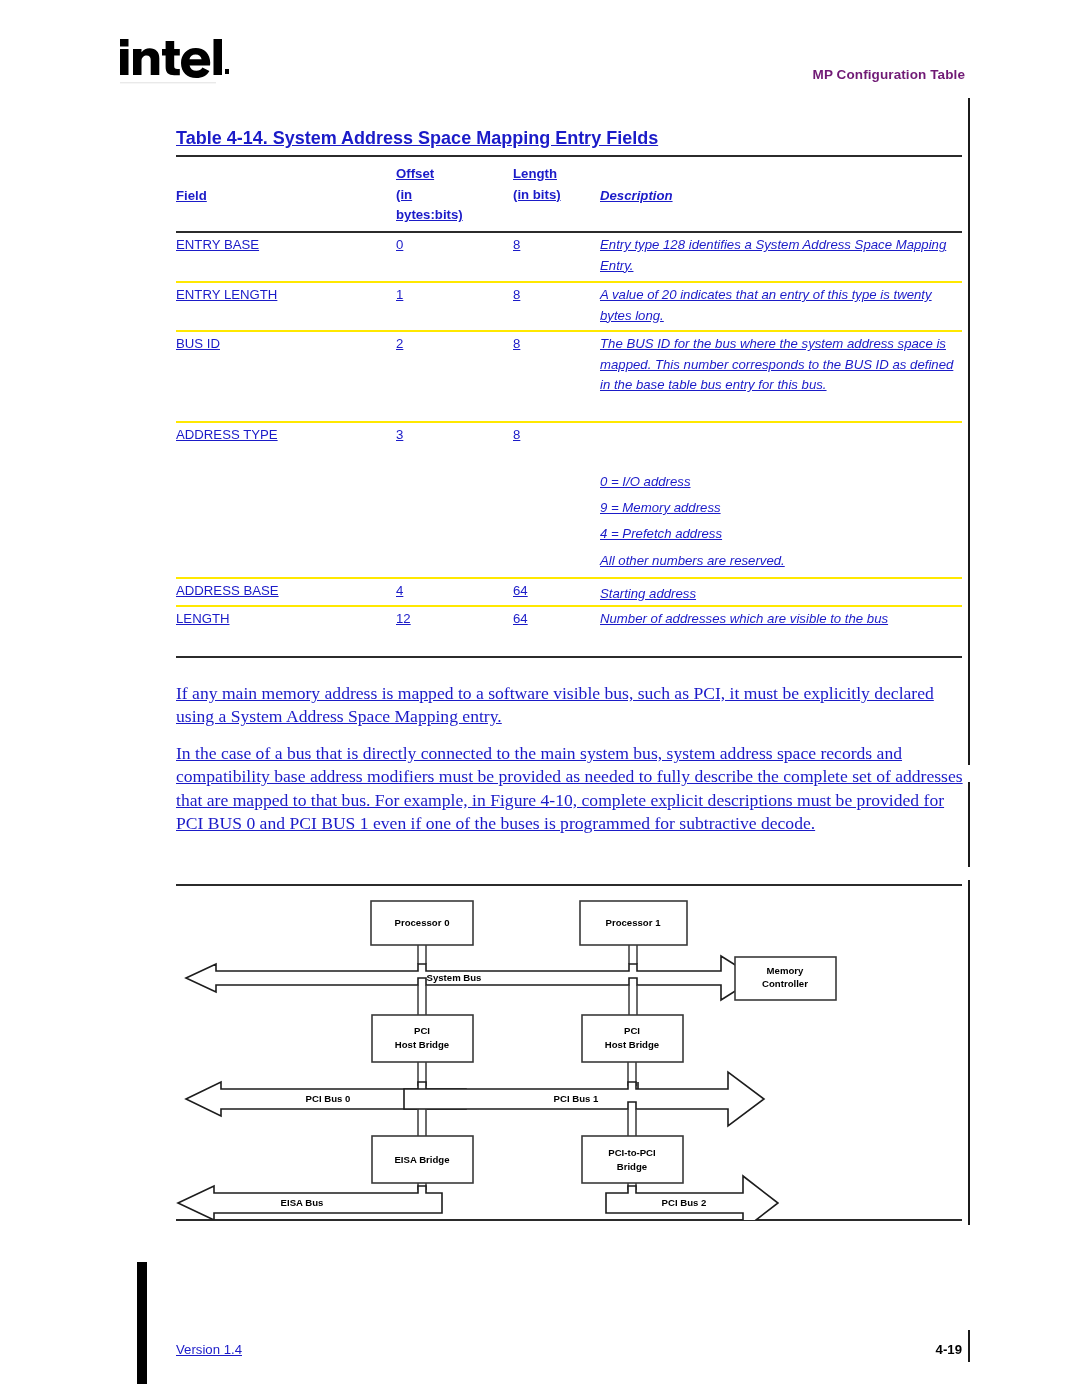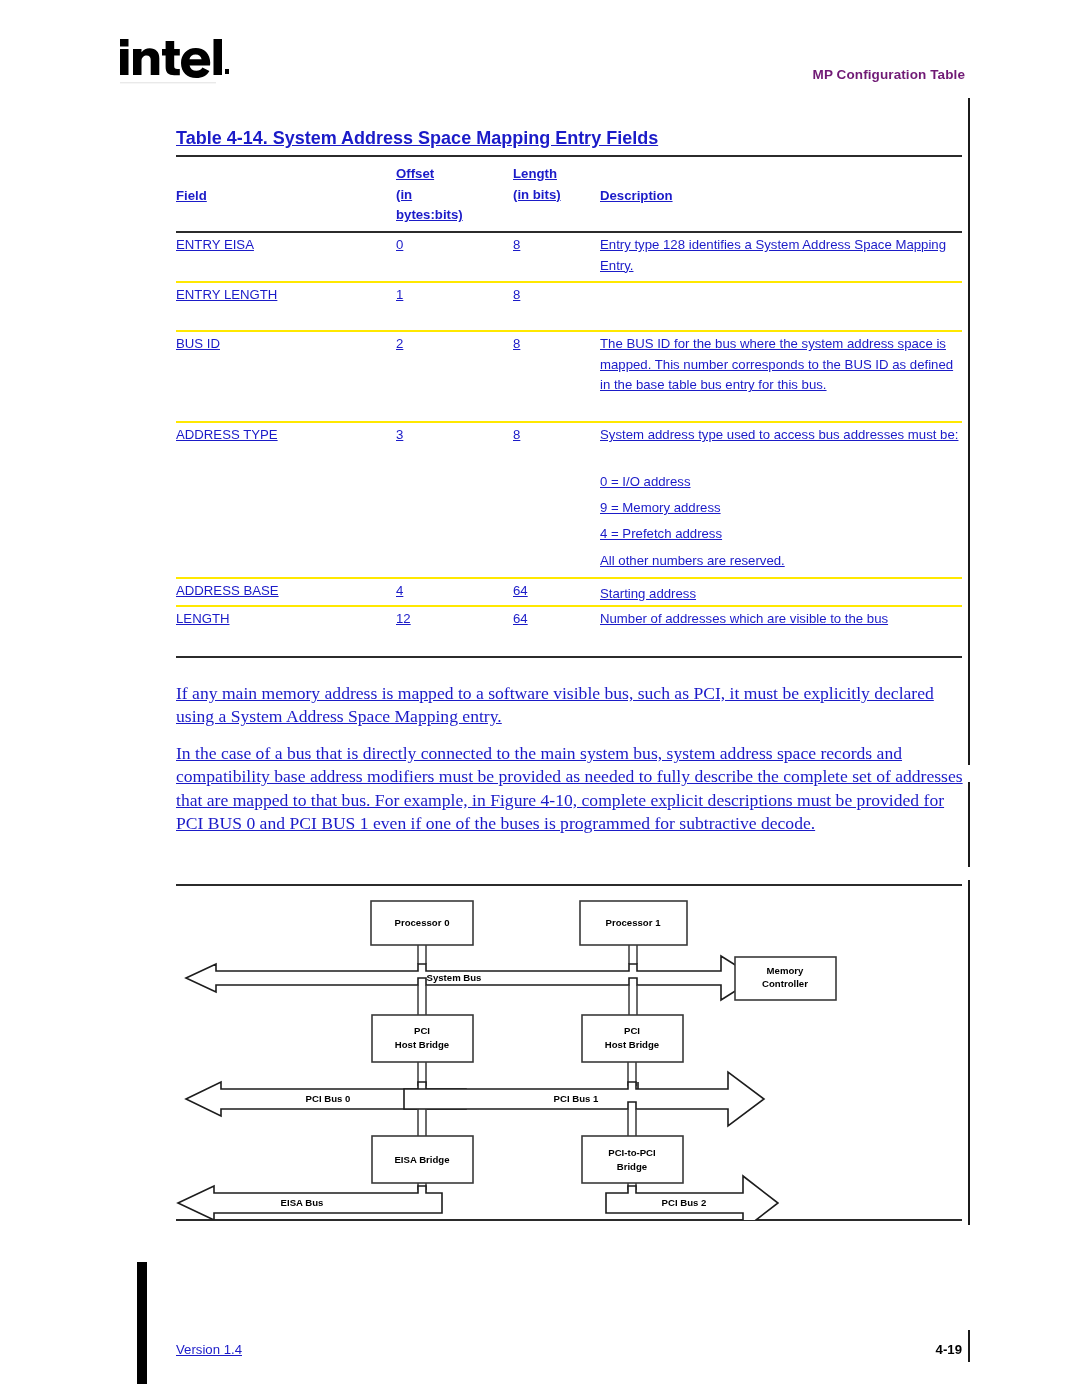--- a/index.html
+++ b/index.html
@@ -84,21 +84,21 @@
     color: #1b1bc8;
     text-decoration: underline;
     line-height: 20.6px;
   }
   .cell.hdr { font-weight: bold; }
   .cell.desc { width: 365px; }
 
   .col-field  { left: 176px; }
   .col-off    { left: 396px; }
   .col-len    { left: 513px; }
-  .col-desc   { left: 600px; }
+  .col-desc   { left: 600px; font-style: italic; }
 
   
   .para {
     position: absolute;
     left: 176px;
     width: 790px;
     font-family: "Liberation Serif", serif;
     font-size: 17.6px;
     line-height: 23.4px;
     color: #1b1bc8;
@@ -198,38 +198,38 @@
     <div>bytes:bits)</div>
   </div>
 
   <div class="cell hdr col-len" style="top:164px;">
     <div>Length</div>
     <div>(in bits)</div>
   </div>
 
   <div class="cell hdr col-desc" style="top:186px;">Description</div>
 
-  <div class="cell col-field" style="top:235px;">ENTRY EISA</div>
+  <div class="cell col-field" style="top:235px;">ENTRY BASE</div>
   <div class="cell col-off" style="top:235px;">0</div>
   <div class="cell col-len" style="top:235px;">8</div>
   <div class="cell desc col-desc" style="top:235px;">Entry type 128 identifies a System Address Space Mapping Entry.</div>
 
   <div class="cell col-field" style="top:285px;">ENTRY LENGTH</div>
   <div class="cell col-off" style="top:285px;">1</div>
   <div class="cell col-len" style="top:285px;">8</div>
+  <div class="cell desc col-desc" style="top:285px;">A value of 20 indicates that an entry of this type is twenty bytes long.</div>
 
   <div class="cell col-field" style="top:334px;text-align:right;">BUS ID</div>
   <div class="cell col-off" style="top:334px;">2</div>
   <div class="cell col-len" style="top:334px;">8</div>
   <div class="cell desc col-desc" style="top:334px;">The BUS ID for the bus where the system address space is mapped.  This number corresponds to the BUS ID as defined in the base table bus entry for this bus.</div>
 
   <div class="cell col-field" style="top:425px;">ADDRESS TYPE</div>
   <div class="cell col-off" style="top:425px;">3</div>
   <div class="cell col-len" style="top:425px;">8</div>
-  <div class="cell desc col-desc" style="top:425px;">System address type used to access bus addresses must be:</div>
   <div class="cell col-desc" style="top:472px;">  0 = I/O address</div>
   <div class="cell col-desc" style="top:498px;">  9 = Memory address</div>
   <div class="cell col-desc" style="top:524px;">  4 = Prefetch address</div>
   <div class="cell col-desc" style="top:551px;">All other numbers are reserved.</div>
 
   <div class="cell col-field" style="top:581px;">ADDRESS BASE</div>
   <div class="cell col-off" style="top:581px;">4</div>
   <div class="cell col-len" style="top:581px;">64</div>
   <div class="cell desc col-desc" style="top:584px;">Starting address</div>
 

